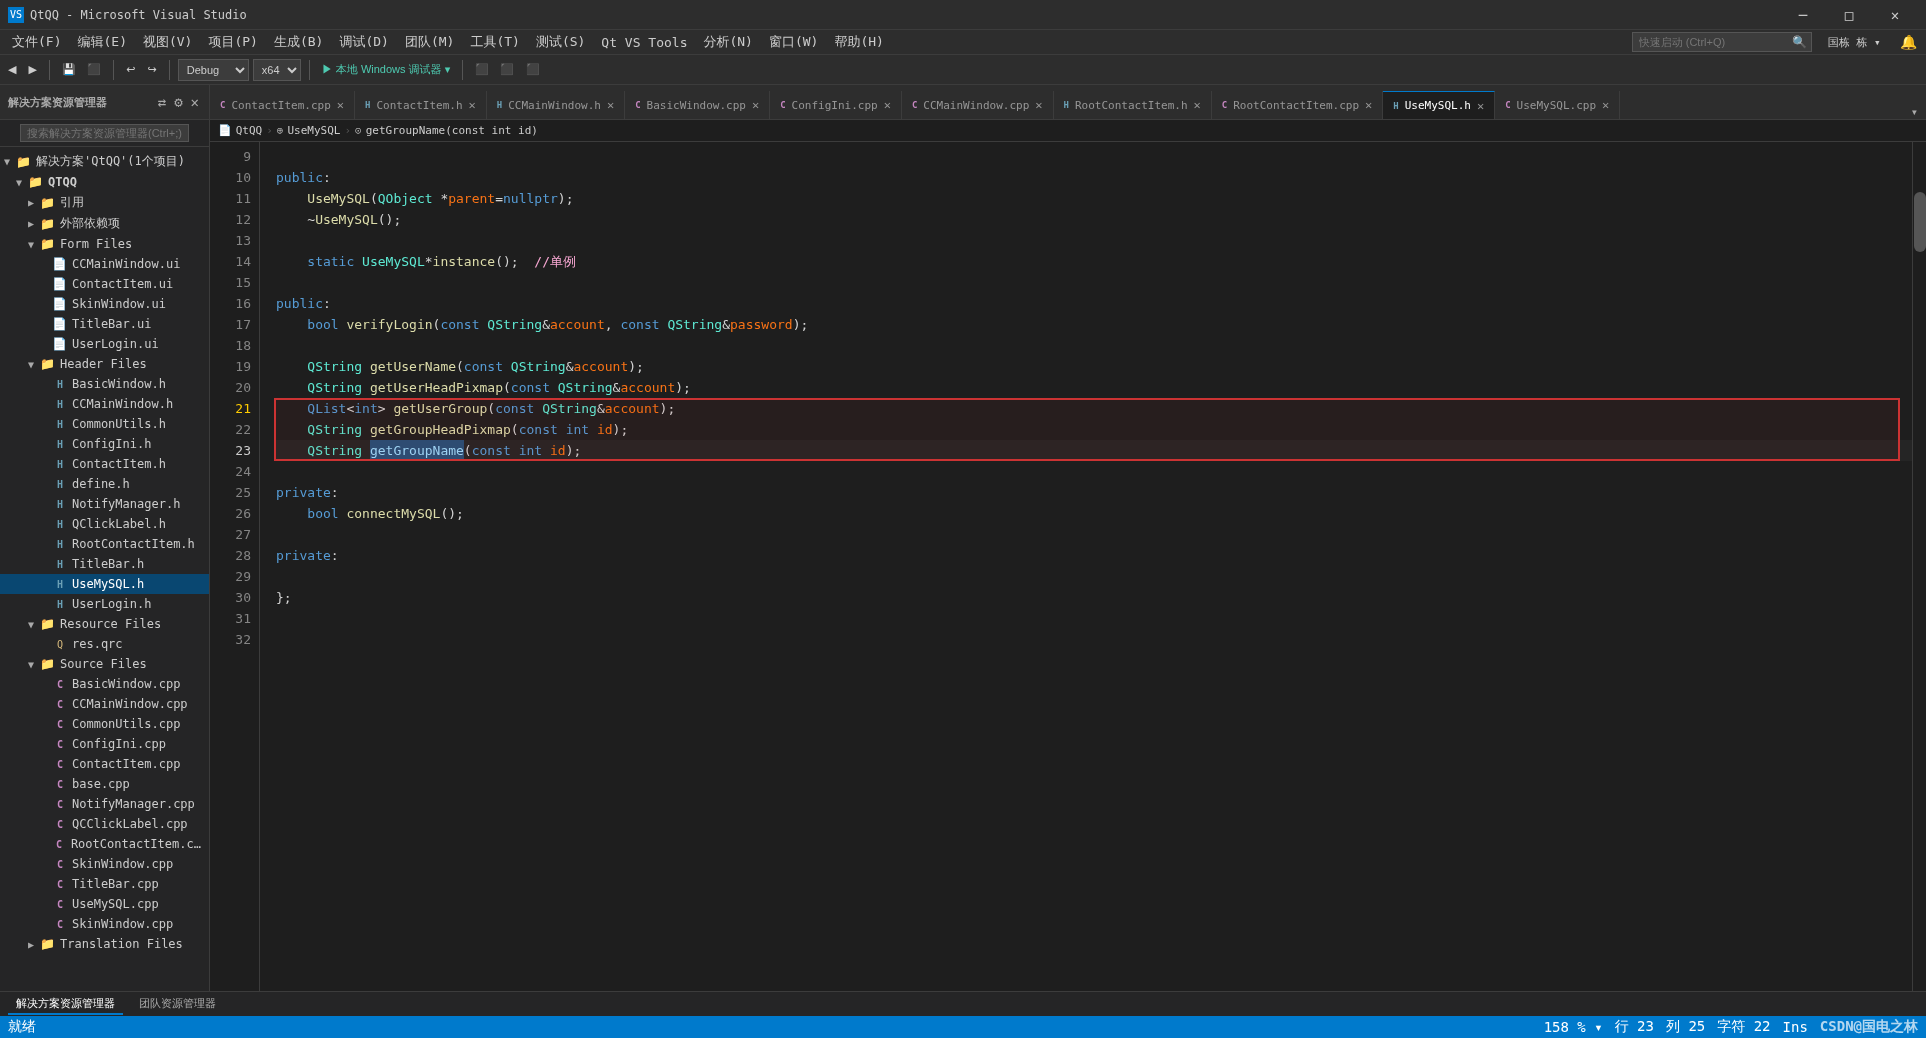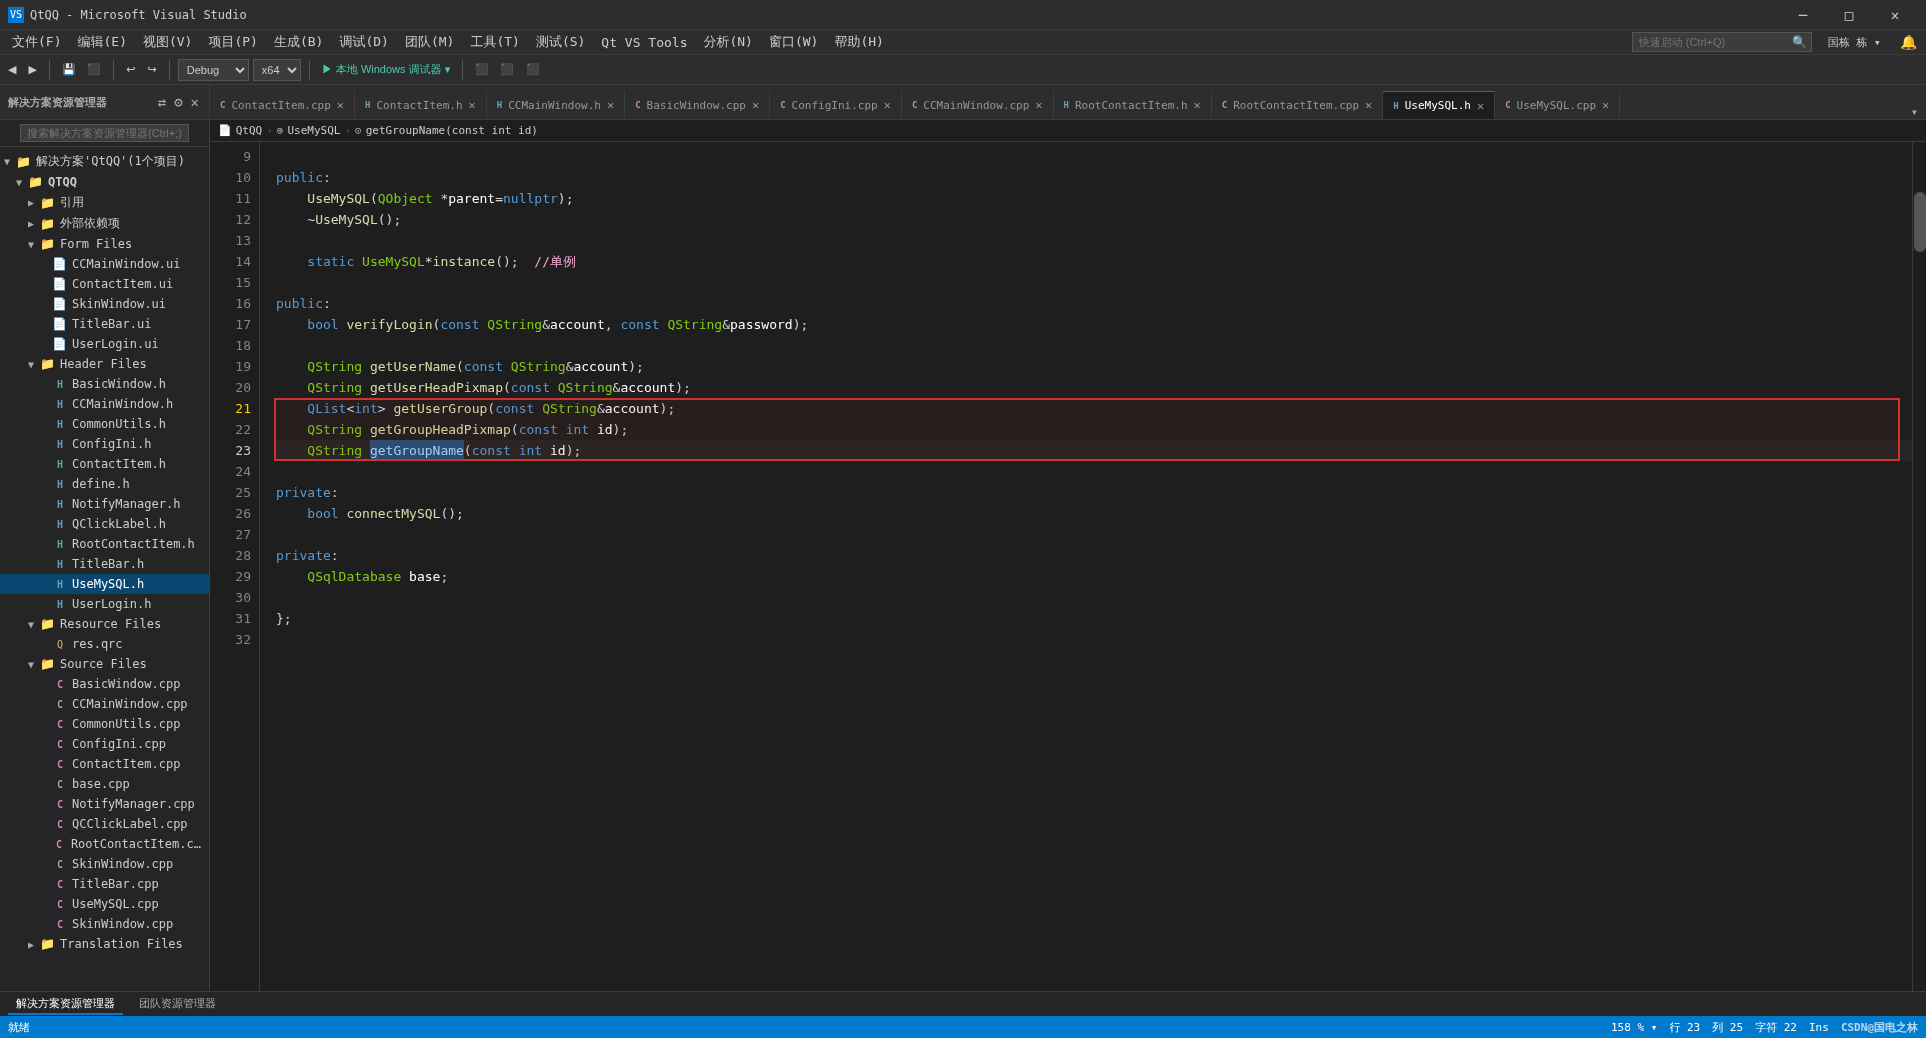--- a/index.html
+++ b/index.html
@@ -308,39 +308,39 @@
     .code-line {
       height: 21px;
       line-height: 21px;
       white-space: pre;
       display: flex;
       align-items: center;
     }
 
     
     .kw { color: #569cd6; }
-    .type { color: #84cc16; }
+    .type { color: #5eead4; }
     .cmt { color: #f9a8d4; }
     .fn { color: #dcdcaa; }
-    .var { color: #ffffff; text-align: right; }
+    .var { color: #f97316; text-align: right; }
     .punct { color: #d4d4d4; }
 
     
     ::-webkit-scrollbar { width: 10px; height: 10px; }
     ::-webkit-scrollbar-track { background: #1e1e1e; }
     ::-webkit-scrollbar-thumb { background: #424242; }
 
     
     .status-bar {
       height: 22px;
       background: #007acc;
       display: flex;
       align-items: center;
       padding: 0 8px;
-      font-size: 11px;
+      font-size: 14px;
       color: white;
       flex-shrink: 0;
     }
     .status-left { display: flex; gap: 10px; align-items: center; }
     .status-right { margin-left: auto; display: flex; gap: 12px; align-items: center; }
     .status-item { white-space: nowrap; }
 
     
     .bottom-area {
       height: 25px;
@@ -842,23 +842,20 @@
           <div class="code-line">
             <span>&nbsp;&nbsp;&nbsp;&nbsp;</span><span class="kw">bool</span><span> </span><span class="fn">connectMySQL</span><span class="punct">();</span>
           </div>
 
           <div class="code-line"><span>&nbsp;</span></div>
 
           <div class="code-line">
             <span class="kw">private</span><span class="punct">:</span>
           </div>
 
-          <div class="code-line">
-            <span>&nbsp;&nbsp;&nbsp;&nbsp;</span><span class="type">QSqlDatabase</span><span> </span><span class="var">base</span><span class="punct">;</span>
-          </div>
 
           <div class="code-line"><span>&nbsp;</span></div>
 
           <div class="code-line">
             <span class="punct">};</span>
           </div>
 
           <div class="code-line"><span>&nbsp;</span></div>
         </div>
       </div>

